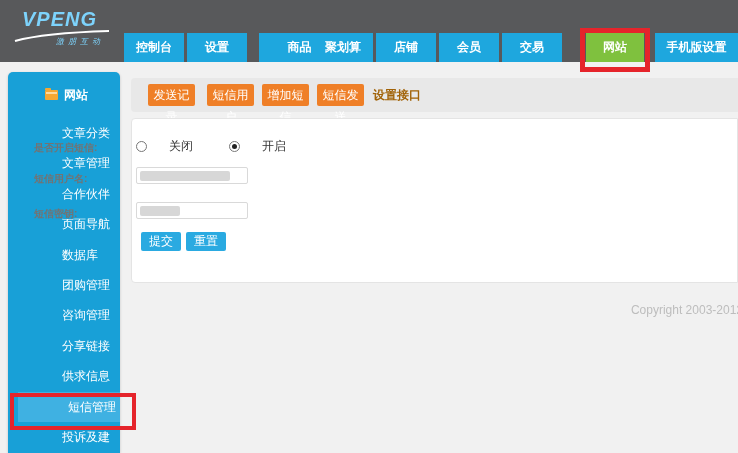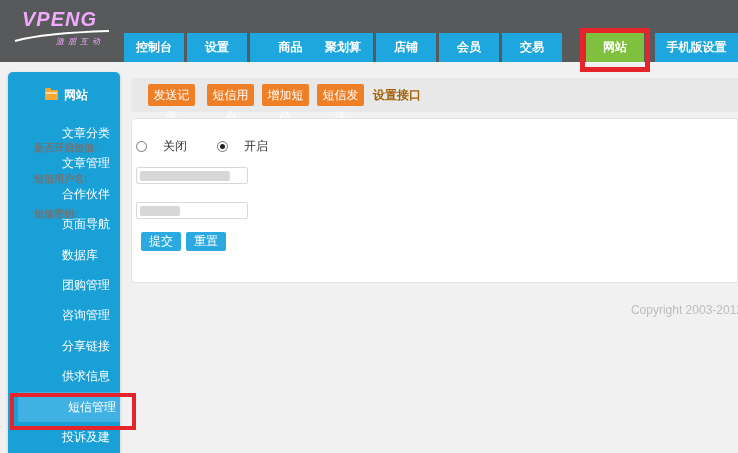--- a/index.html
+++ b/index.html
@@ -2,28 +2,28 @@
 <html><head>
 <meta charset="utf-8">
 <style>
   * { margin:0; padding:0; box-sizing:border-box; }
   html,body { width:738px; height:453px; }
   body { font-family:"Liberation Sans","DejaVu Sans",sans-serif; }
   .screen { position:relative; width:738px; height:453px; background:#f1f1f1; overflow:hidden; }
 
   
   .topbar { position:absolute; left:0; top:0; width:738px; height:62px; background:#58595b; }
-  .logo { position:absolute; left:22px; top:8px; width:110px; height:46px; color:#f0abfc; }
+  .logo { position:absolute; left:22px; top:8px; width:110px; height:46px; color:#7dd3fc; }
   .logo-brand { font-size:20px; font-weight:bold; font-style:italic; letter-spacing:1px; line-height:22px; }
   .logo-swoosh { position:absolute; left:-8px; top:22px; }
   .logo-tagline { position:absolute; left:34px; top:28px; font-size:8px; font-style:italic; letter-spacing:4px; white-space:nowrap; }
 
   .navbtn { position:absolute; top:33px; height:29px; background:#1ea7de; color:#fff;
             font-size:12px; font-weight:bold; text-align:center; line-height:29px; cursor:pointer; }
-  .nb1{left:124px;width:60px;} .nb2{left:187px;width:60px;} .nb3{left:250px;width:72px;padding-left:9px;}
+  .nb1{left:124px;width:60px;} .nb2{left:187px;width:60px;} .nb3{left:259px;width:72px;padding-left:9px;}
   .nb4{left:313px;width:60px;} .nb5{left:376px;width:60px;} .nb6{left:439px;width:60px;}
   .nb7{left:502px;width:60px;}
   .nb8{left:586px;width:58px;background:#7fc13e;}
   .nb9{left:655px;width:83px;}
   .nav-active-box { position:absolute; left:580px; top:28px; width:70px; height:44px;
                     border:5px solid #e5242b; pointer-events:none; z-index:5; }
 
   
   .sidebar { position:absolute; left:8px; top:72px; width:112px; height:381px;
              background:#18a0d7; border-radius:5px 5px 0 0; box-shadow:0 1px 3px rgba(0,0,0,.18); }
@@ -46,21 +46,21 @@
             font-size:12px; text-align:center; line-height:22px; border-radius:2px; cursor:pointer;
             font-family:inherit; }
   .tb1{left:17px;width:47px;} .tb2{left:76px;width:47px;} .tb3{left:131px;width:47px;} .tb4{left:186px;width:47px;}
   .tab-current { position:absolute; left:242px; top:0; height:34px; line-height:34px;
                  font-size:12px; font-weight:bold; color:#a16207; }
 
   .panel { position:absolute; left:131px; top:118px; width:607px; height:165px;
            background:#fff; border:1px solid #e4e4e4; border-radius:4px 0 0 4px; }
   .form-label { position:absolute; left:34px; font-size:10px; font-weight:bold; color:#737373; }
   .lbl1{top:141px;} .lbl2{top:172px;} .lbl3{top:207px;}
-  .radio-group { position:absolute; left:136px; top:138px; display:flex; align-items:center; gap:16px;
+  .radio-group { position:absolute; left:136px; top:138px; display:flex; align-items:center; gap:22px;
                  font-size:12px; color:#333; }
   .radio { width:11px; height:11px; border:1px solid #777; border-radius:50%; background:#fff; cursor:pointer; }
   .radio.checked::after { content:""; display:block; width:5px; height:5px; margin:2px; background:#222; border-radius:50%; }
   .radio-label { margin-right:14px; }
   .text-input { position:absolute; left:136px; width:112px; height:17px; background:#fff;
                 border:1px solid #d9d9d9; border-radius:2px; cursor:text; }
   .in1{top:167px;} .in2{top:202px;}
   .redact { position:absolute; left:3px; top:3px; height:10px; background:#d7d7d7; border-radius:2px; }
   .redact.long{width:90px;} .redact.short{width:40px;}
   .formbtn { position:absolute; top:232px; width:40px; height:19px; background:#2aaae1; color:#fff;

